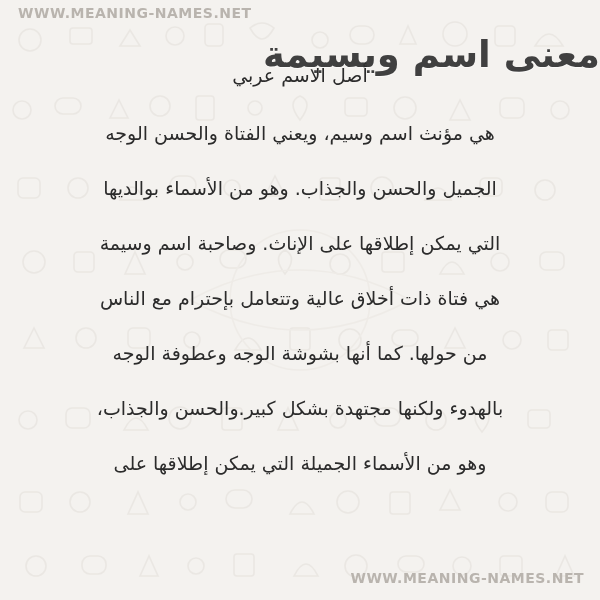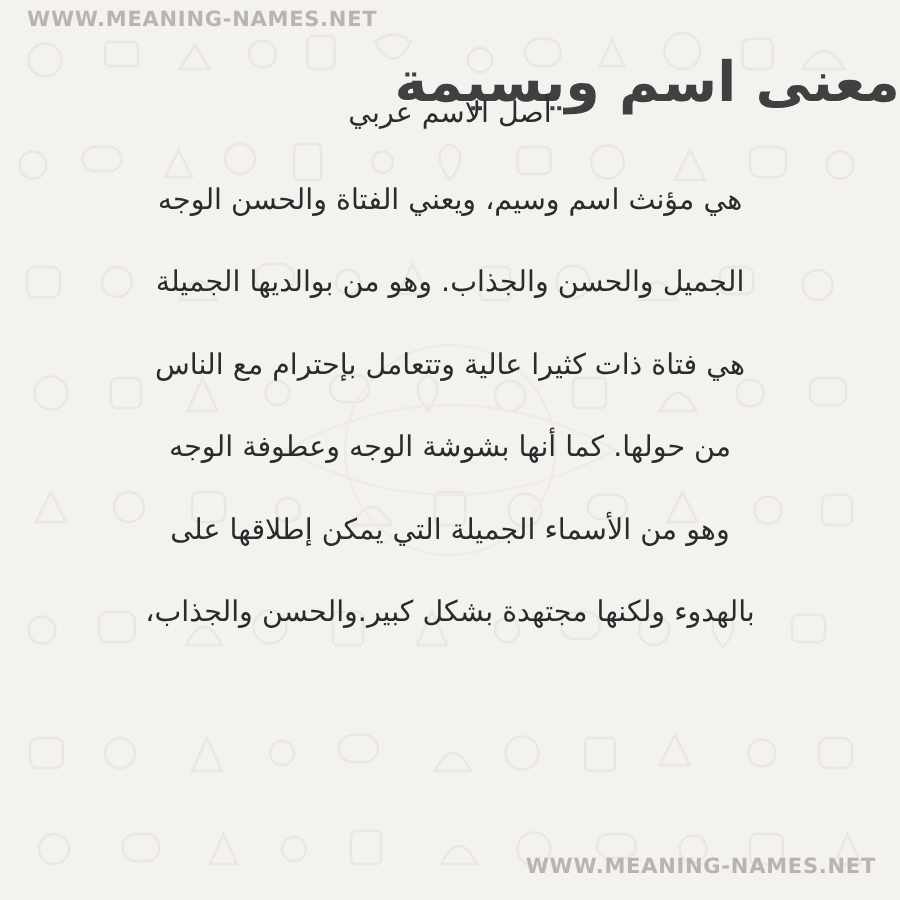--- a/index.html
+++ b/index.html
@@ -206,22 +206,23 @@
 
 <div id="page">
 
   <div class="watermark top">WWW.MEANING-NAMES.NET</div>
 
   <h1 id="title">معنى اسم ويسيمة</h1>
 
   <div id="content">
     <p class="text-line first">أصل الاسم عربي</p>
     <p class="text-line">هي مؤنث اسم وسيم، ويعني الفتاة والحسن الوجه</p>
-    <p class="text-line">الجميل والحسن والجذاب. وهو من بوالديها الجميلة</p>
-    <p class="text-line">هي فتاة ذات كثيرا عالية وتتعامل بإحترام مع الناس</p>
+    <p class="text-line">الجميل والحسن والجذاب. وهو من الأسماء بوالديها</p>
+    <p class="text-line">التي يمكن إطلاقها على الإناث. وصاحبة اسم وسيمة</p>
+    <p class="text-line">هي فتاة ذات أخلاق عالية وتتعامل بإحترام مع الناس</p>
     <p class="text-line">من حولها. كما أنها بشوشة الوجه وعطوفة الوجه</p>
+    <p class="text-line">بالهدوء ولكنها مجتهدة بشكل كبير.والحسن والجذاب،</p>
     <p class="text-line">وهو من الأسماء الجميلة التي يمكن إطلاقها على</p>
-    <p class="text-line">بالهدوء ولكنها مجتهدة بشكل كبير.والحسن والجذاب،</p>
   </div>
 
   <div class="watermark bottom">WWW.MEANING-NAMES.NET</div>
 
 </div>
 
 </body></html>

